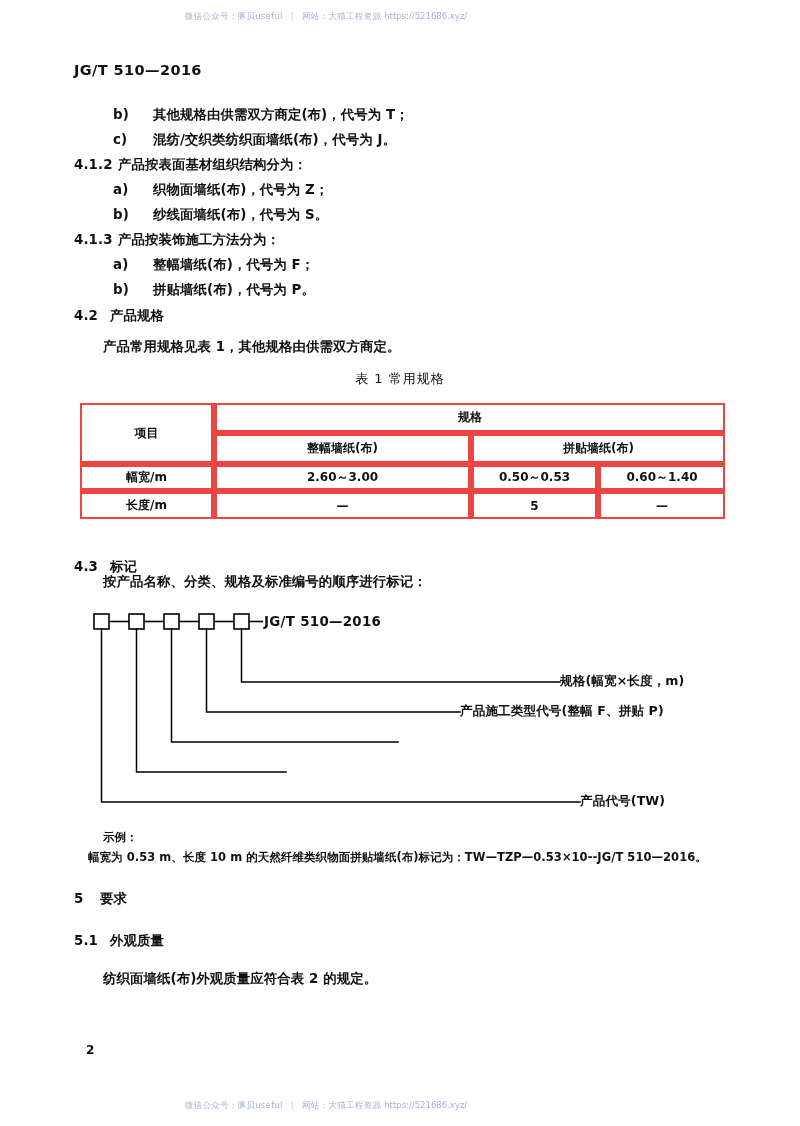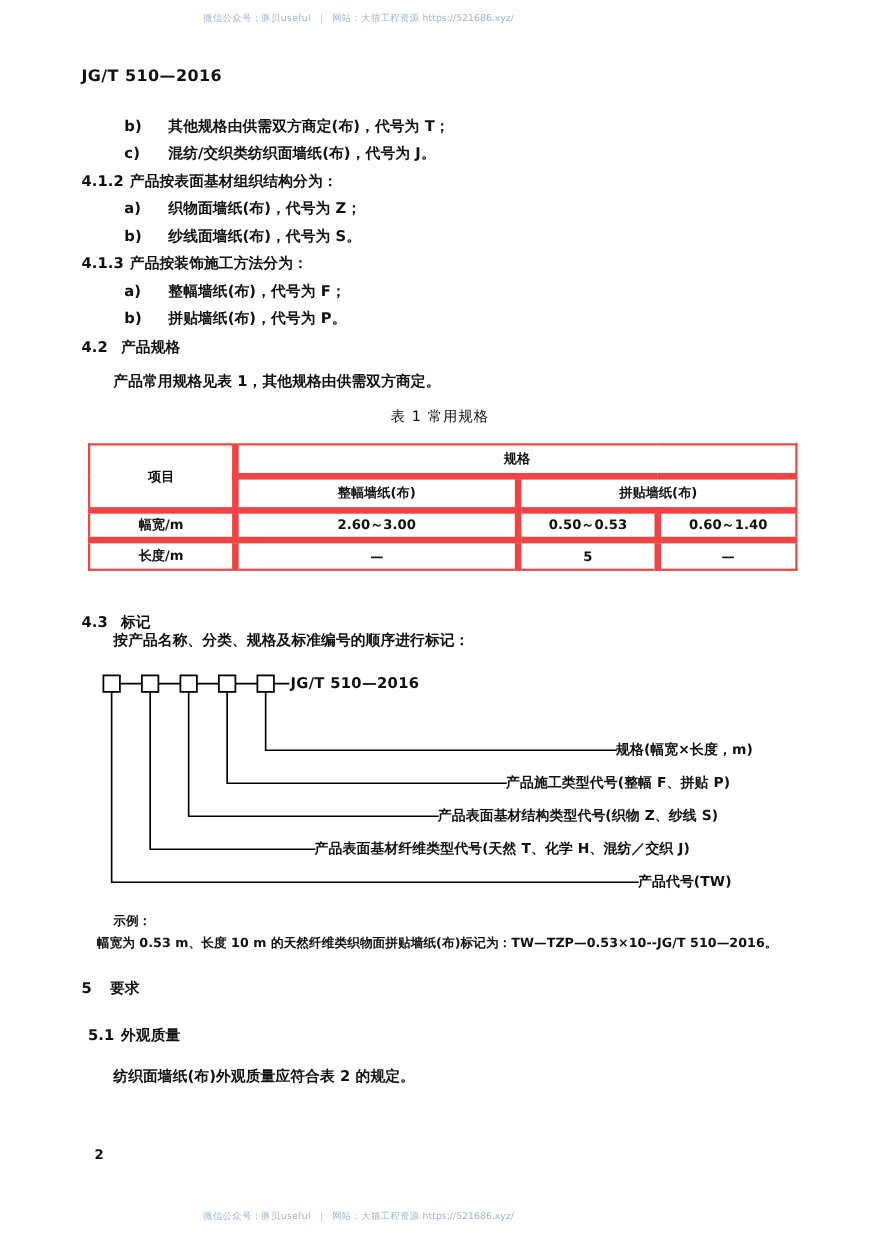--- a/index.html
+++ b/index.html
@@ -263,33 +263,31 @@
 
       <path d="M136.5,29 L136.5,172 L286,172"></path>
 
       <path d="M101.5,29 L101.5,202 L580,202"></path>
     </g>
   </svg>
   <div class="std-no" style="left:264px; top:14px; position:absolute;">JG/T 510—2016</div>
 
   <div class="lbl" style="left:560px; top:73px;">规格(幅宽×长度，m)</div>
   <div class="lbl" style="left:460px; top:103px;">产品施工类型代号(整幅 F、拼贴 P)</div>
-  <div class="lbl" style="left:398px; top:133px;">产品表面基材结构类型代号(织物 Z、纱线 S)</div>
-  <div class="lbl" style="left:286px; top:163px;">产品表面基材纤维类型代号(天然 T、化学 H、混纺／交织 J)</div>
   <div class="lbl" style="left:580px; top:193px;">产品代号(TW)</div>
 </div>
 
 <div class="example-head">示例：</div>
 <div class="example-body">幅宽为 0.53 m、长度 10 m 的天然纤维类织物面拼贴墙纸(布)标记为：TW—TZP—0.53×10--JG/T 510—2016。</div>
 
 <div class="line" style="left:74px; top:890px;">
   <span class="clause-num" style="min-width:26px;">5</span><span>要求</span>
 </div>
 
-<div class="line sec-title" style="left:74px; top:932px;text-align:center;">
+<div class="line sec-title" style="left:74px; top:932px;">
   <span class="clause-num" style="min-width:36px;">5.1</span><span>外观质量</span>
 </div>
 <div class="line" style="left:103px; top:970px;">纺织面墙纸(布)外观质量应符合表 2 的规定。</div>
 
 <div class="page-no">2</div>
 
 <div class="watermark watermark-bottom">
   <span>微信公众号：豚贝useful</span>
   <span class="wm-sep">|</span>
   <span>网站：大猫工程资源</span>

